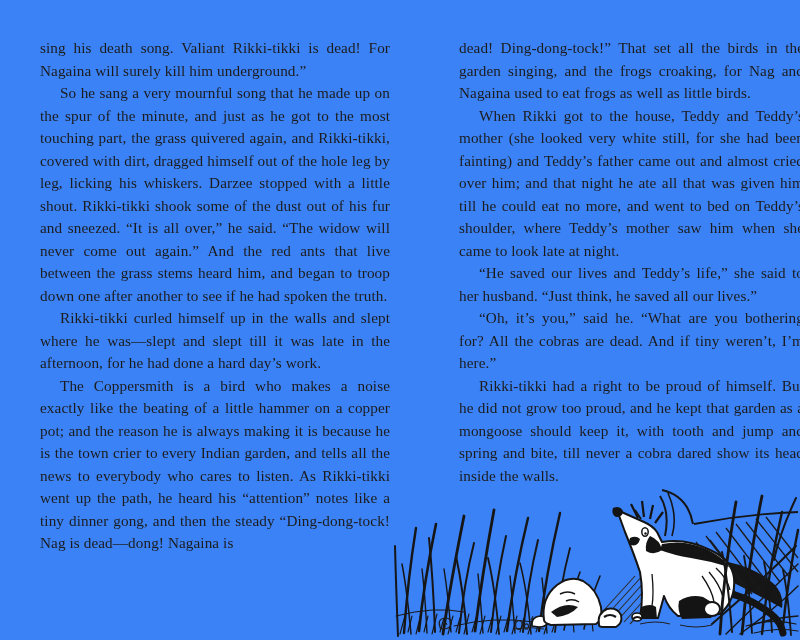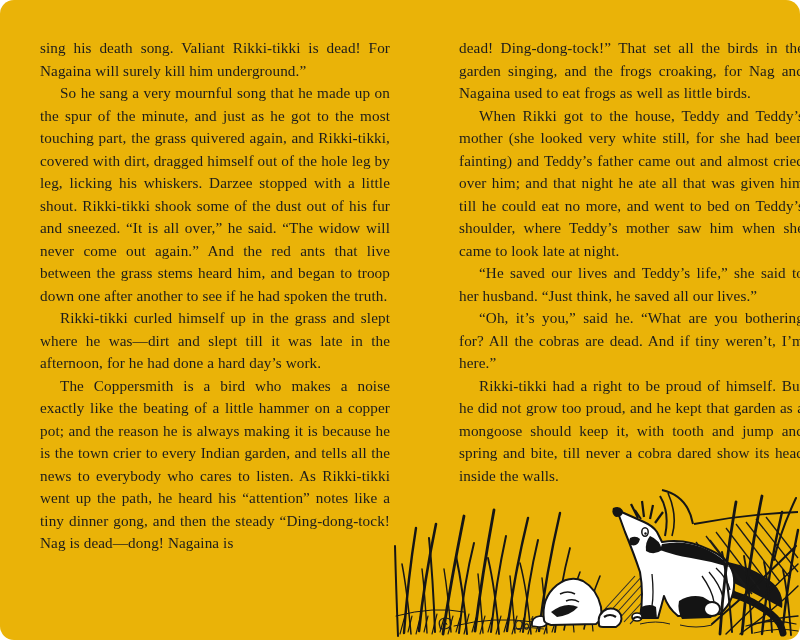--- a/index.html
+++ b/index.html
@@ -3,21 +3,21 @@
 <meta charset="utf-8">
 <style>
   html, body { margin: 0; padding: 0; }
   body {
     width: 800px; height: 640px;
     background: #ffffff;
     overflow: hidden;
     position: relative;
     font-family: "Liberation Serif", serif;
   }
-  .page-spread { position: absolute; inset: 0; background: #eab308; border-radius: 14px; }
+  .page-spread { position: absolute; inset: 0; background: #3b82f6; }
   .col {
     position: absolute;
     top: 37px;
     color: #1c1c1c;
     font-size: 15.2px;
     line-height: 22.5px;
     text-align: justify;
     letter-spacing: 0.1px;
   }
   #left-col  { left: 40px;  width: 350px; }
@@ -31,21 +31,21 @@
   }
 </style>
 </head>
 <body>
 
 <div class="page-spread">
 
   <div class="col" id="left-col">
     <p class="flush">sing his death song. Valiant Rikki-tikki is dead! For Nagaina will surely kill him underground.”</p>
     <p>So he sang a very mournful song that he made up on the spur of the minute, and just as he got to the most touching part, the grass quivered again, and Rikki-tikki, covered with dirt, dragged himself out of the hole leg by leg, licking his whiskers. Darzee stopped with a little shout. Rikki-tikki shook some of the dust out of his fur and sneezed. “It is all over,” he said. “The widow will never come out again.” And the red ants that live between the grass stems heard him, and began to troop down one after another to see if he had spoken the truth.</p>
-    <p>Rikki-tikki curled himself up in the grass and slept where he was—dirt and slept till it was late in the afternoon, for he had done a hard day’s work.</p>
+    <p>Rikki-tikki curled himself up in the walls and slept where he was—slept and slept till it was late in the afternoon, for he had done a hard day’s work.</p>
     <p>The Coppersmith is a bird who makes a noise exactly like the beating of a little hammer on a copper pot; and the reason he is always making it is because he is the town crier to every Indian garden, and tells all the news to everybody who cares to listen. As Rikki-tikki went up the path, he heard his “attention” notes like a tiny dinner gong, and then the steady “Ding-dong-tock! Nag is dead—dong! Nagaina is</p>
   </div>
 
   <div class="col" id="right-col">
     <p class="flush">dead! Ding-dong-tock!” That set all the birds in the garden singing, and the frogs croaking, for Nag and Nagaina used to eat frogs as well as little birds.</p>
     <p>When Rikki got to the house, Teddy and Teddy’s mother (she looked very white still, for she had been fainting) and Teddy’s father came out and almost cried over him; and that night he ate all that was given him till he could eat no more, and went to bed on Teddy’s shoulder, where Teddy’s mother saw him when she came to look late at night.</p>
     <p>“He saved our lives and Teddy’s life,” she said to her husband. “Just think, he saved all our lives.”</p>
     <p>“Oh, it’s you,” said he. “What are you bothering for? All the cobras are dead. And if tiny weren’t, I’m here.”</p>
     <p>Rikki-tikki had a right to be proud of himself. But he did not grow too proud, and he kept that garden as a mongoose should keep it, with tooth and jump and spring and bite, till never a cobra dared show its head inside the walls.</p>
   </div>

